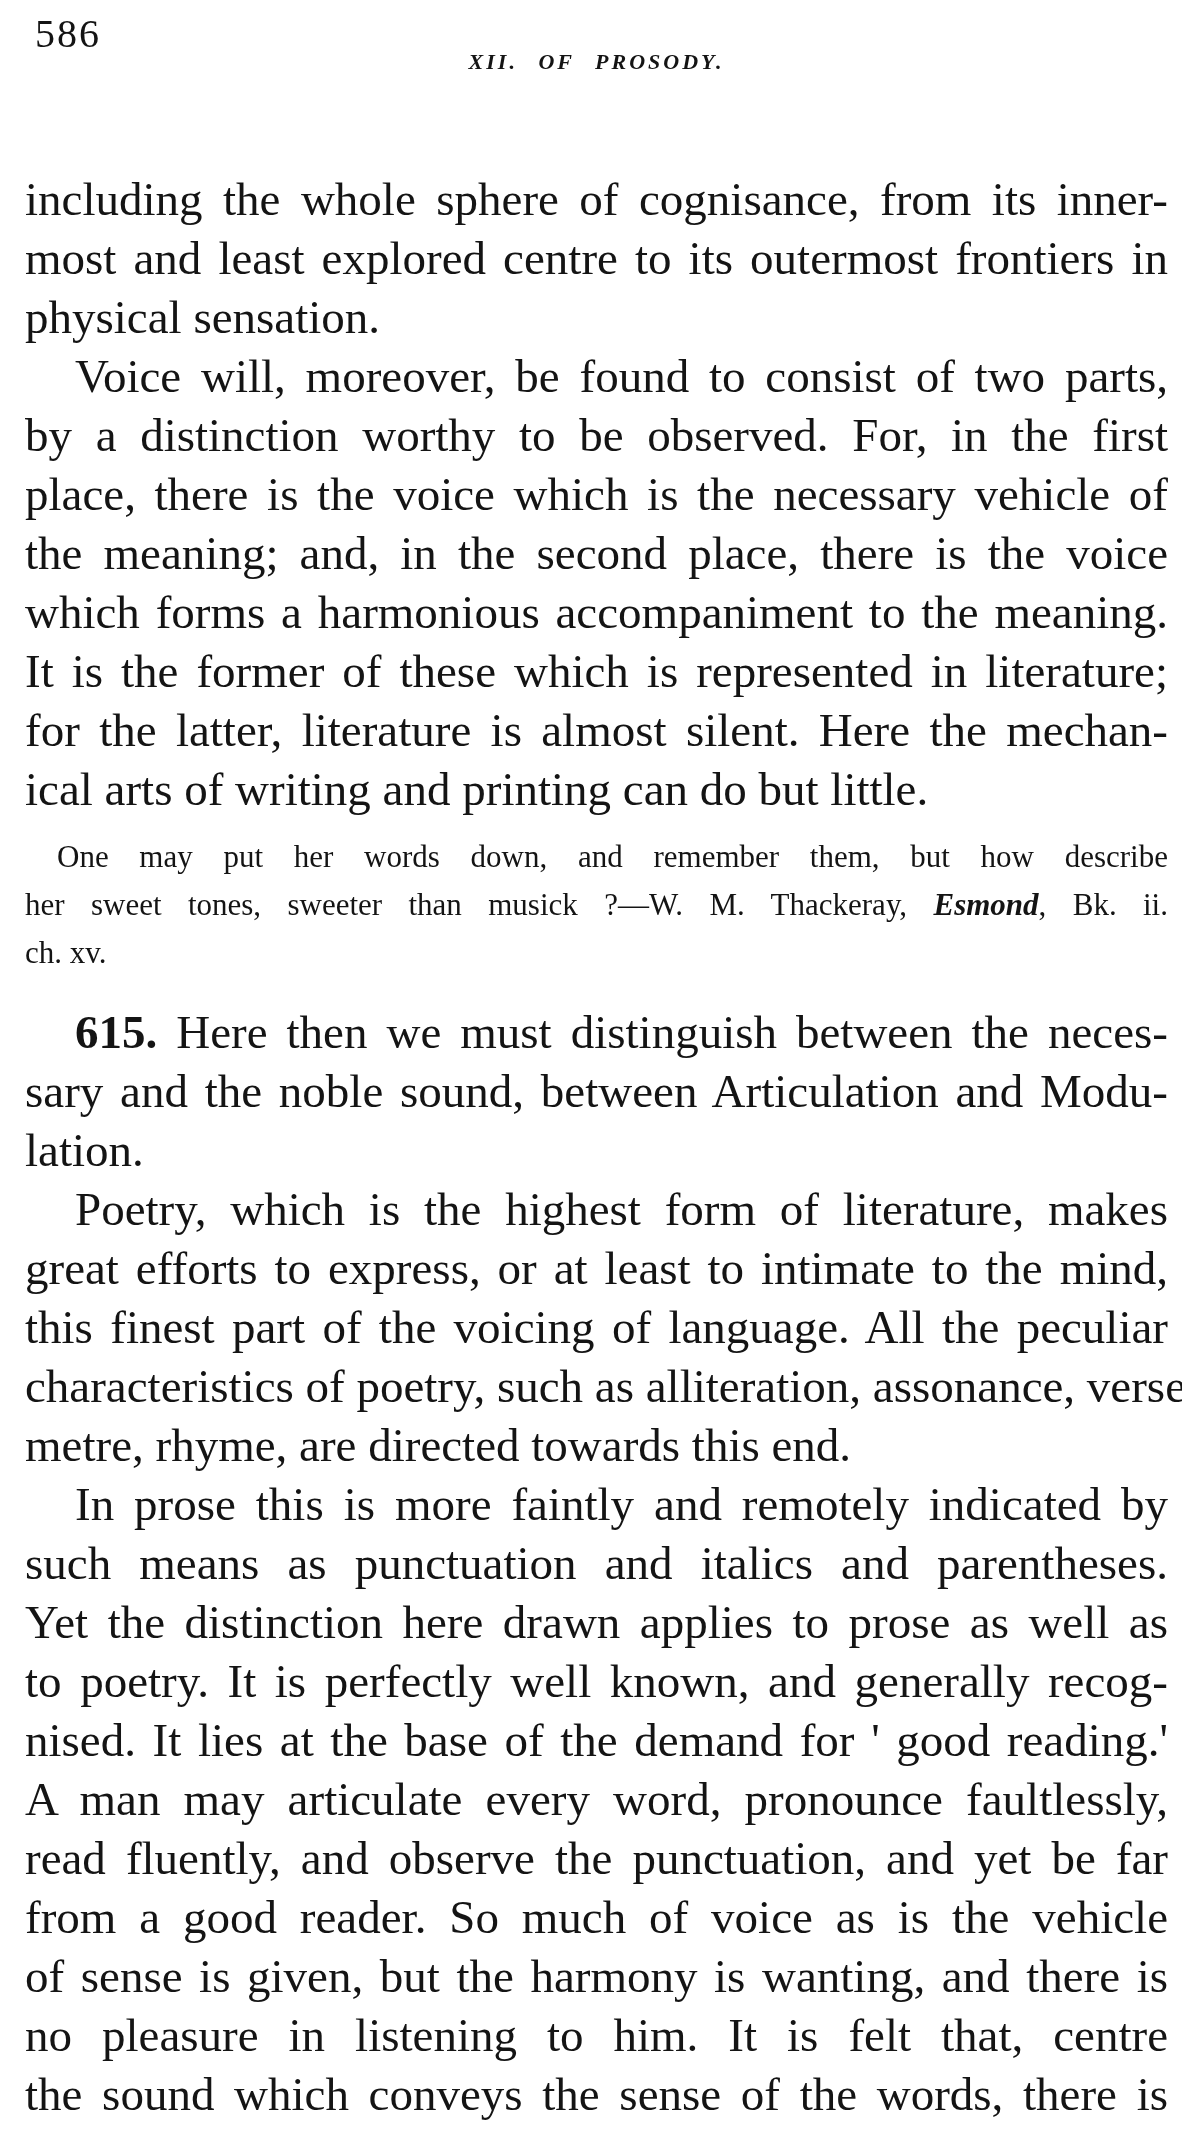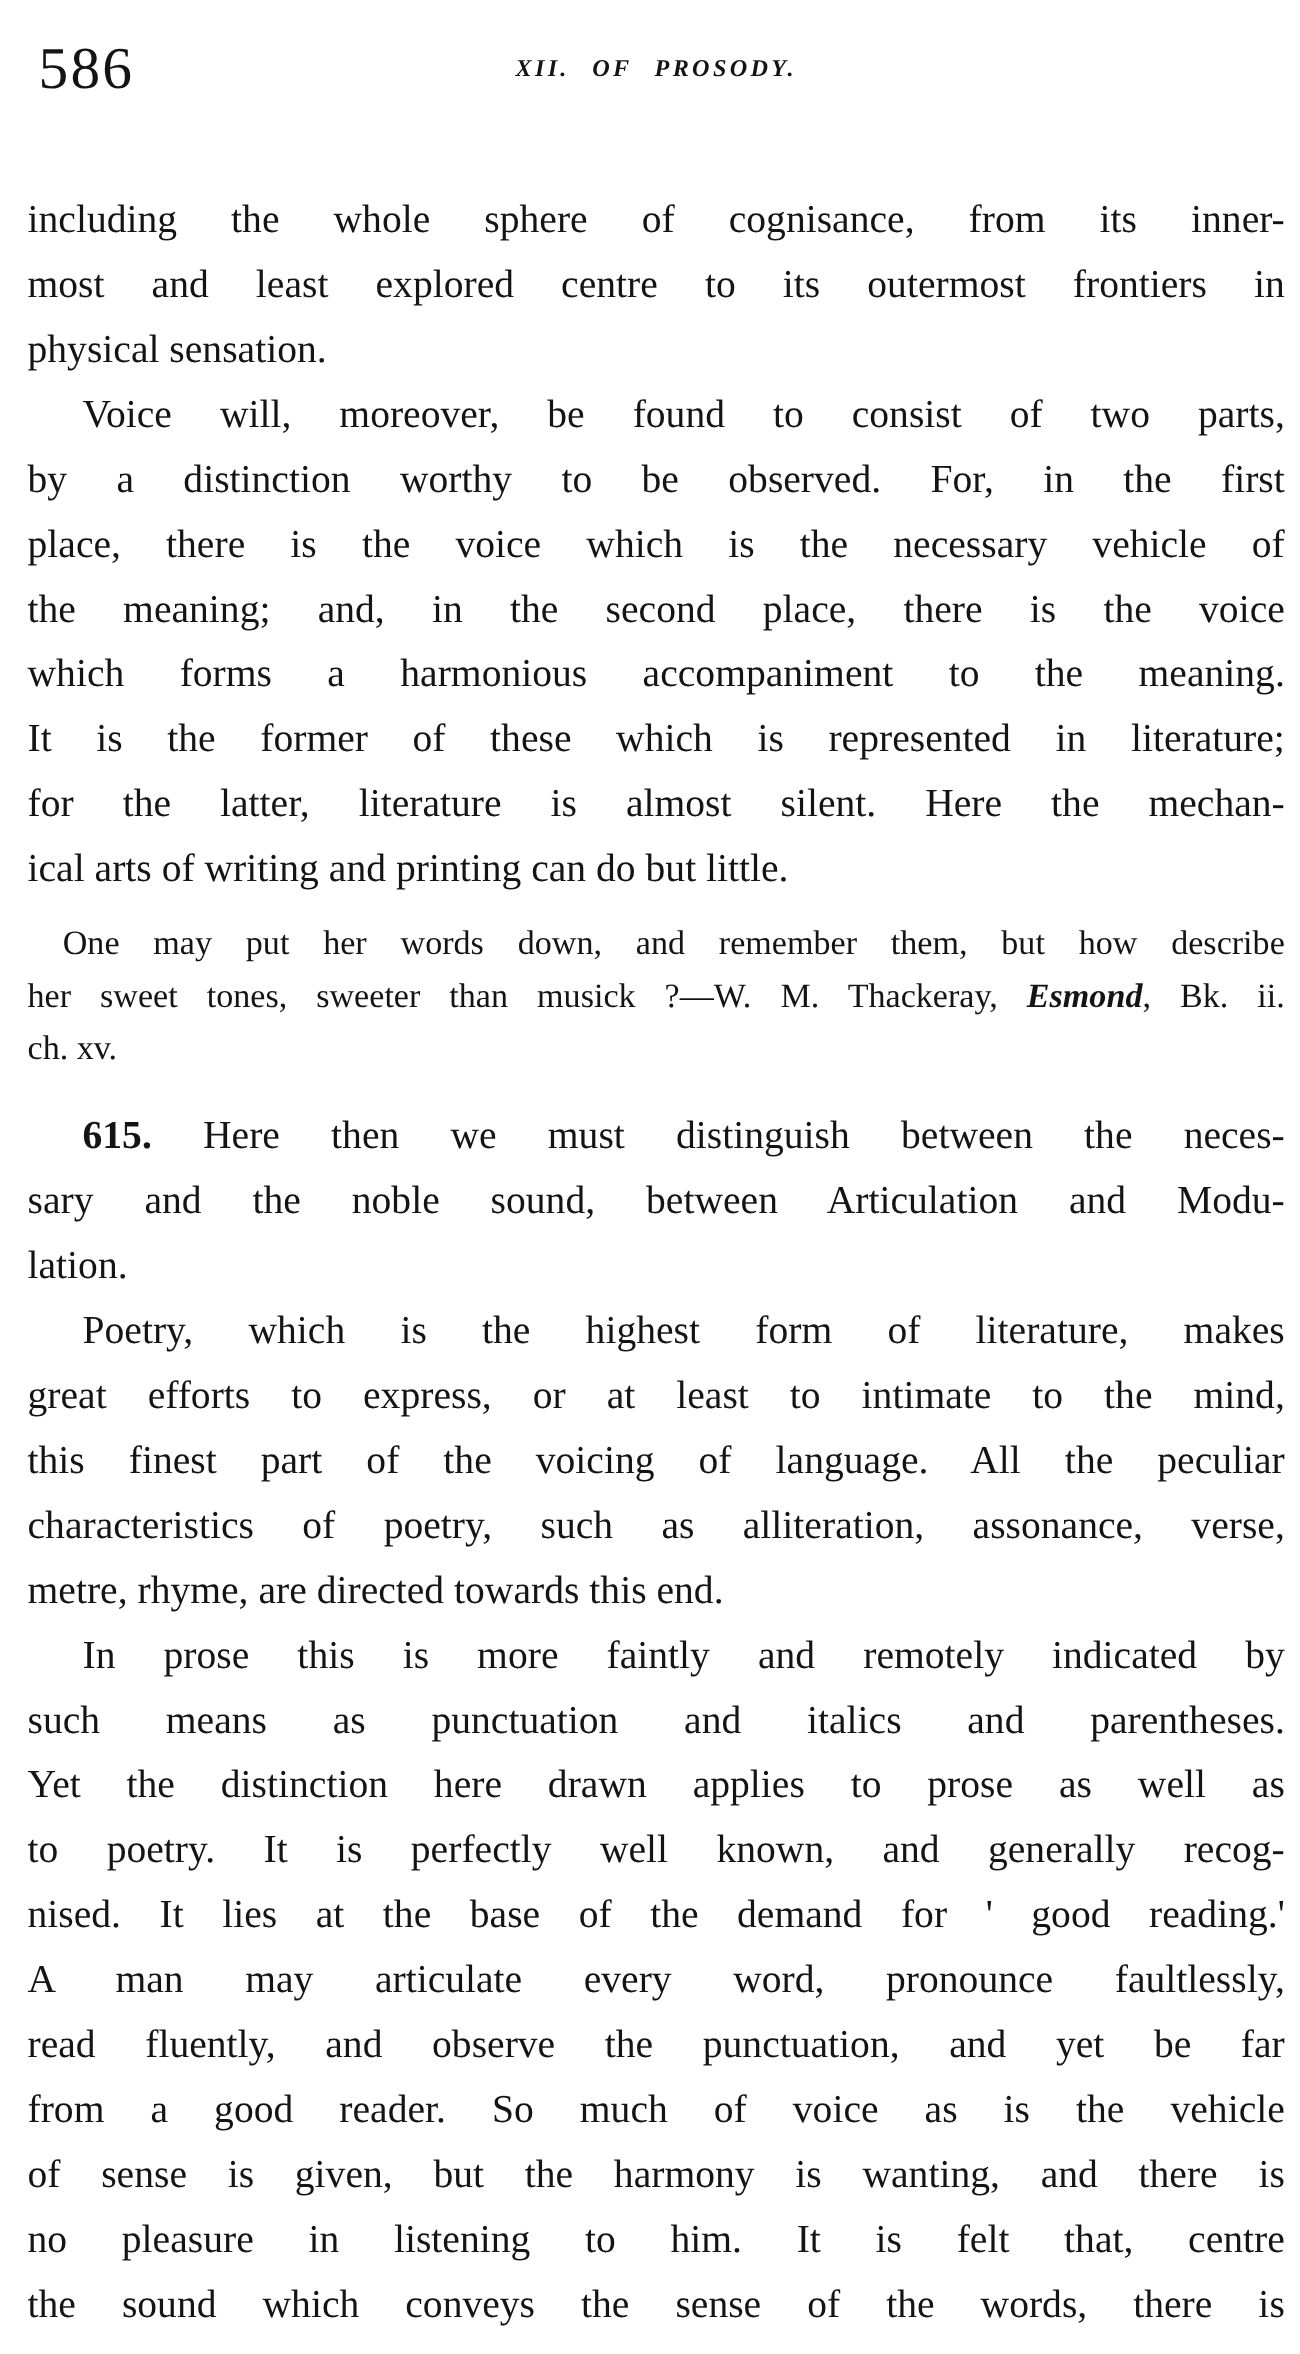--- a/index.html
+++ b/index.html
@@ -20,42 +20,42 @@
     padding: 0 14px 0 25px;
   }
   .page-header {
     position: relative;
     padding-top: 30px;
     height: 84px;
   }
   .page-number {
     position: absolute;
     left: 10px;
-    top: 35px;
-    font-size: 54px;
+    top: 14px;
+    font-size: 40px;
     line-height: 1;
     letter-spacing: 2px;
   }
   .running-title {
     text-align: center;
     font-style: italic;
     font-weight: bold;
     font-size: 22px;
     line-height: 1.2;
     letter-spacing: 3px;
     word-spacing: 12px;
     padding-top: 6px;
     margin-top: 13px;
   }
   .page-body {
     margin-top: 56px;
   }
   .para { margin: 0; }
   .line {
-    font-size: 36px;
+    font-size: 47px;
     height: 59px;
     line-height: 59px;
     text-align: justify;
     text-align-last: justify;
     white-space: nowrap;
     overflow: visible;
   }
   .line.noj {
     text-align: left;
     text-align-last: left;

